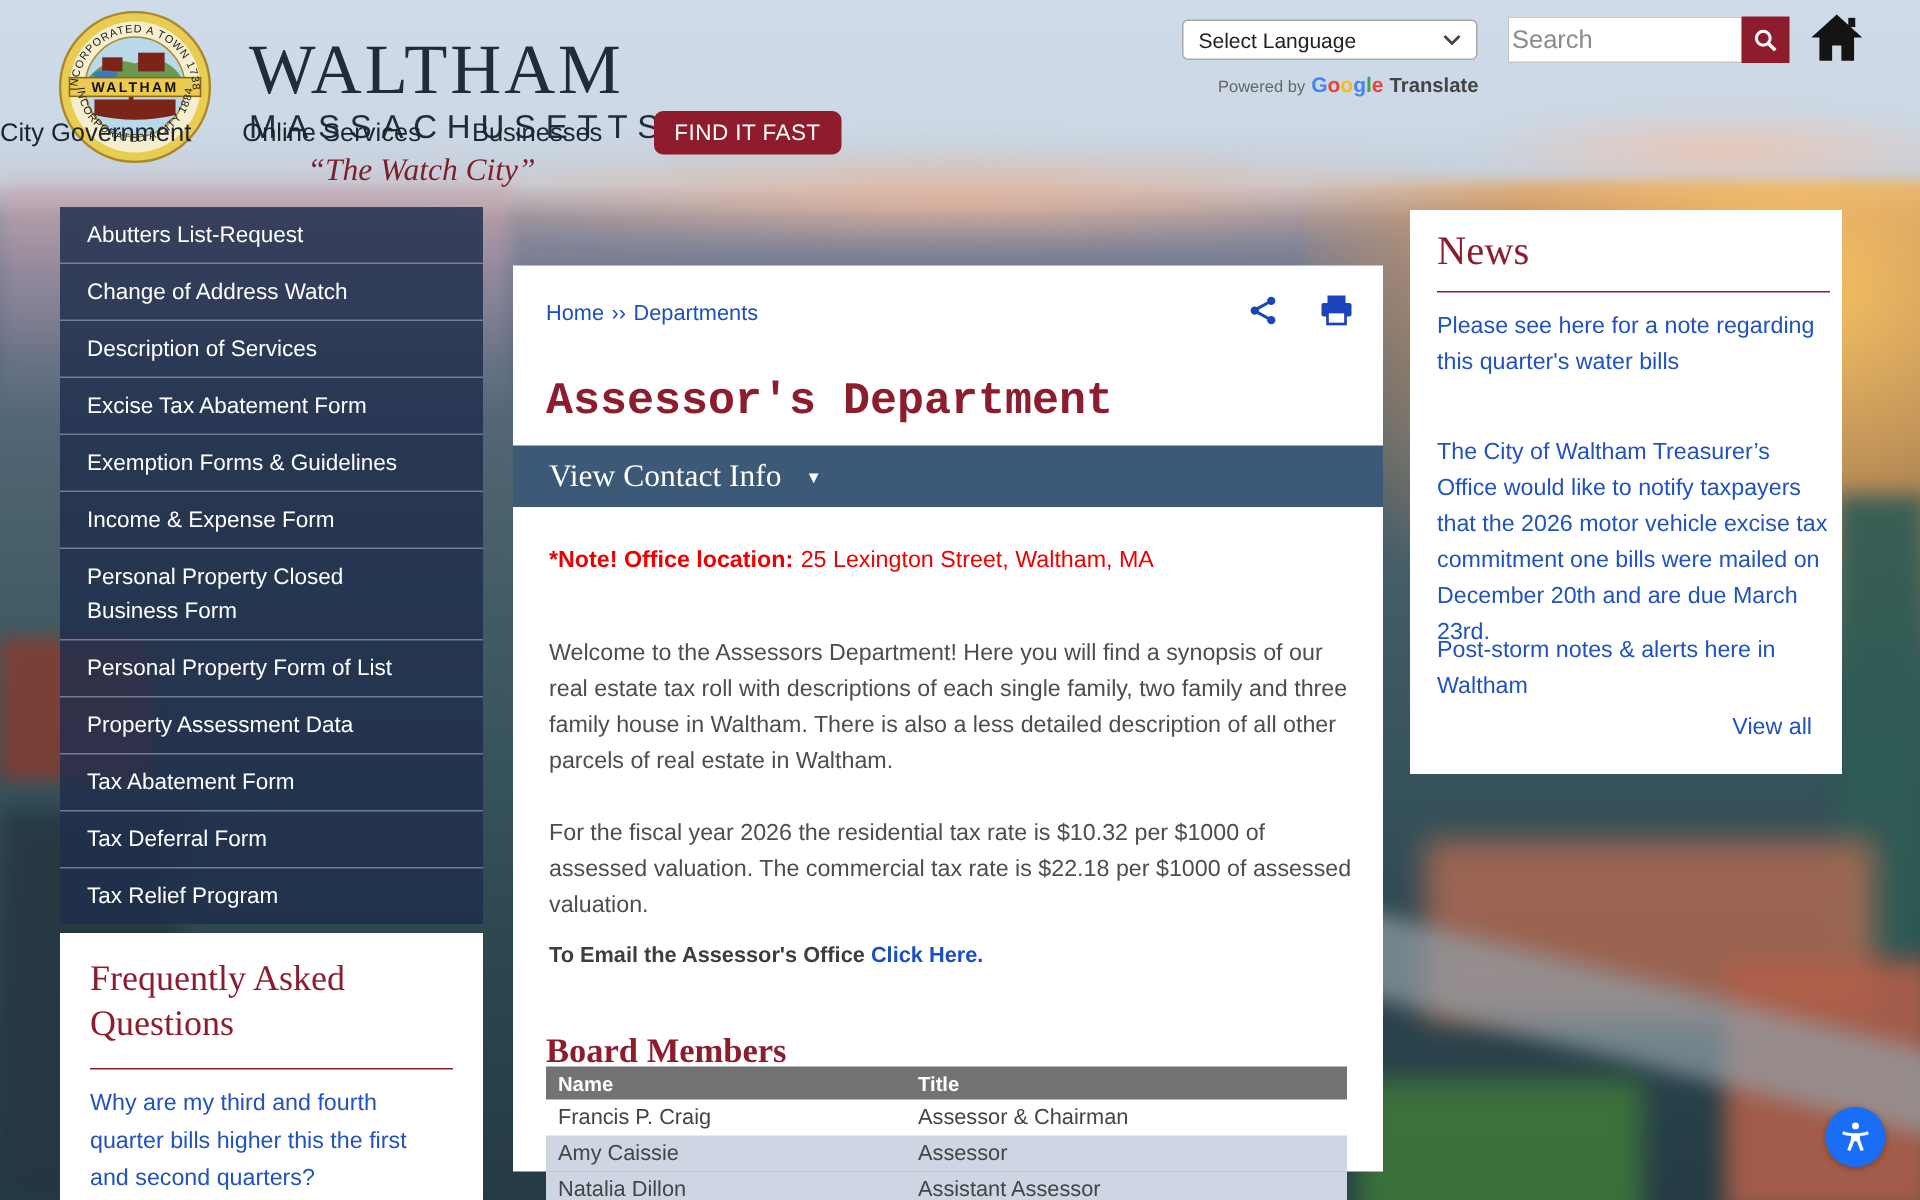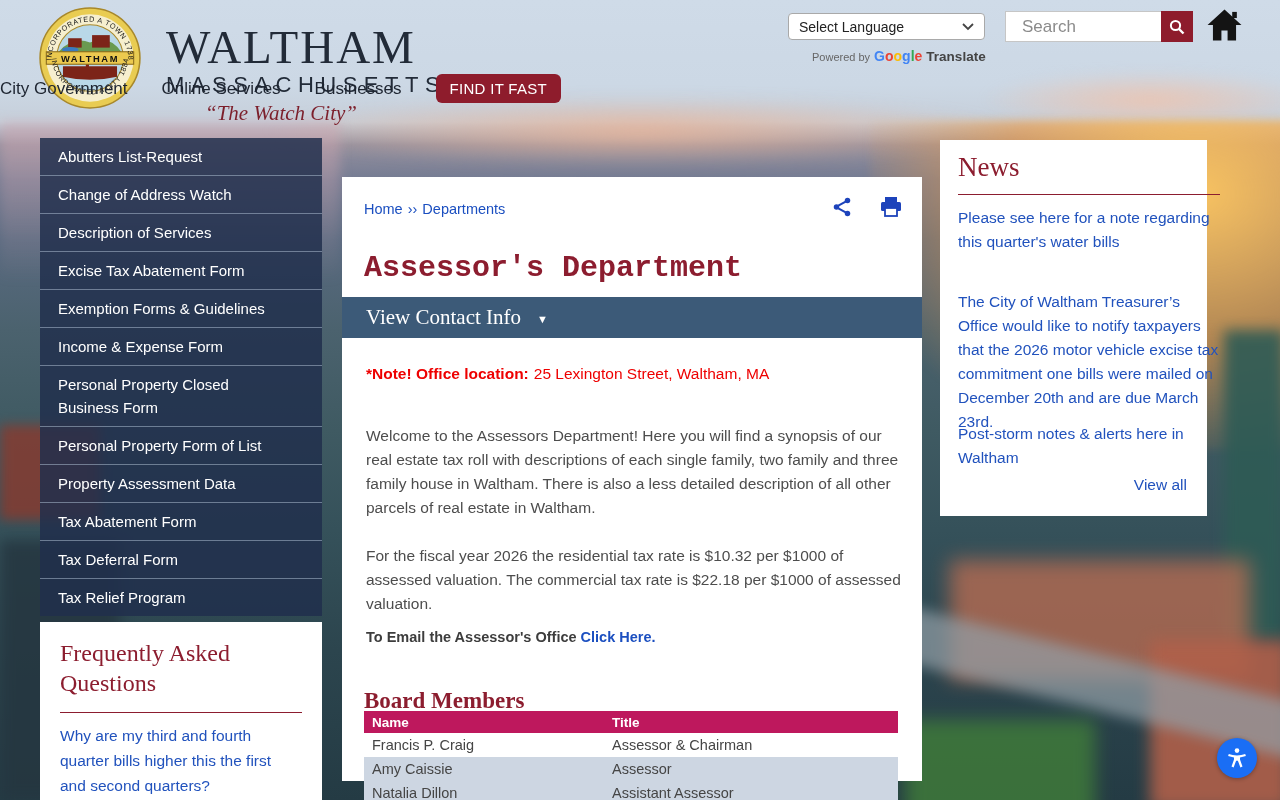--- a/index.html
+++ b/index.html
@@ -35,21 +35,21 @@
   .wm-tag{font-family:"Liberation Serif",serif;font-style:italic;font-size:21px;
     color:#7c1f2b;margin-top:3px;text-align:center;width:230px;}
   .lang-select{left:788px;top:13px;width:197px;height:27px;background:#fff;border:1px solid #a9a9a9;
     border-radius:4px;display:flex;align-items:center;justify-content:space-between;
     padding:0 10px;font-size:14px;color:#222;box-sizing:border-box;cursor:pointer;}
   .powered{left:812px;top:48px;font-size:11px;color:#666;display:flex;align-items:baseline;gap:4px;}
   .powered .google{font-size:14px;font-weight:bold;letter-spacing:0;}
   .powered .translate{font-size:13.5px;color:#444;font-weight:bold;}
   .search-wrap{left:1005px;top:11px;display:flex;}
   .search-input{width:156px;height:31px;border:1px solid #c6c6c6;border-right:none;box-sizing:border-box;
-    font-size:17px;padding:0 16px;color:#333;outline:none;font-family:"Liberation Sans",sans-serif;}
+    font-size:17px;padding:0 2px;color:#333;outline:none;font-family:"Liberation Sans",sans-serif;}
   .search-input::placeholder{color:#8b8b8b;}
   .search-btn{width:32px;height:31px;background:#8e1c2c;border:none;display:flex;
     align-items:center;justify-content:center;cursor:pointer;}
   .home-btn{left:1206px;top:8px;width:37px;height:34px;cursor:pointer;}
   .topnav{left:0;top:74px;width:1240px;display:flex;align-items:center;gap:34px;}
   .topnav a{font-size:17px;color:#1d2430;text-decoration:none;cursor:pointer;}
   .fif-btn{background:#8e1c2c;color:#fff;font-size:15px;letter-spacing:.3px;border-radius:6px;
     padding:6px 14px;cursor:pointer;}
   
   .panel{position:absolute;background:#fff;}
@@ -80,27 +80,27 @@
   .note{position:absolute;left:24px;top:188px;font-size:15.5px;color:#ee0000;}
   .note b{margin-right:5px;}
   .para{position:absolute;left:24px;width:537px;font-size:15.5px;line-height:24px;color:#4d4d4d;}
   .p1{top:231px;}
   .p2{top:351px;}
   .email-line{position:absolute;left:24px;top:452px;font-size:14.5px;font-weight:bold;color:#3d3d3d;}
   .email-line a{color:#1b4fc0;cursor:pointer;text-decoration:none;}
   .board-title{position:absolute;left:22px;top:492px;font-family:"Liberation Serif",serif;
     font-size:23px;color:#8c1d2f;}
   .board-table{position:absolute;left:22px;top:534px;width:534px;border-collapse:collapse;font-size:14.5px;}
-  .board-table th{background:#be185d;color:#fff;font-size:13.5px;text-align:left;
+  .board-table th{background:#737373;color:#fff;font-size:13.5px;text-align:left;
     font-weight:bold;padding:3px 8px;height:16px;}
   .board-table td{padding:3px 8px;height:18px;color:#454545;}
   .board-table tr.alt td{background:#cdd6e2;}
   .board-table th:first-child,.board-table td:first-child{width:224px;}
   
-  .news{left:940px;top:140px;width:267px;height:376px;}
+  .news{left:940px;top:140px;width:288px;height:376px;}
   .news-title{position:absolute;left:18px;top:12px;font-family:"Liberation Serif",serif;
     font-size:27px;color:#8c1d2f;}
   .news-rule{position:absolute;left:18px;top:54px;width:262px;border-top:1px solid #8c1d2f;}
   .news-item{position:absolute;left:18px;width:263px;font-size:15.5px;line-height:24px;
     color:#2152bd;cursor:pointer;}
   .ni0{top:66px;} .ni1{top:150px;} .ni2{top:282px;}
   .view-all{position:absolute;right:20px;top:336px;font-size:15.5px;color:#2152bd;cursor:pointer;}
   
   .a11y{position:absolute;left:1217px;top:738px;width:40px;height:40px;border-radius:50%;
     background:#1a6ef5;display:flex;align-items:center;justify-content:center;cursor:pointer;

